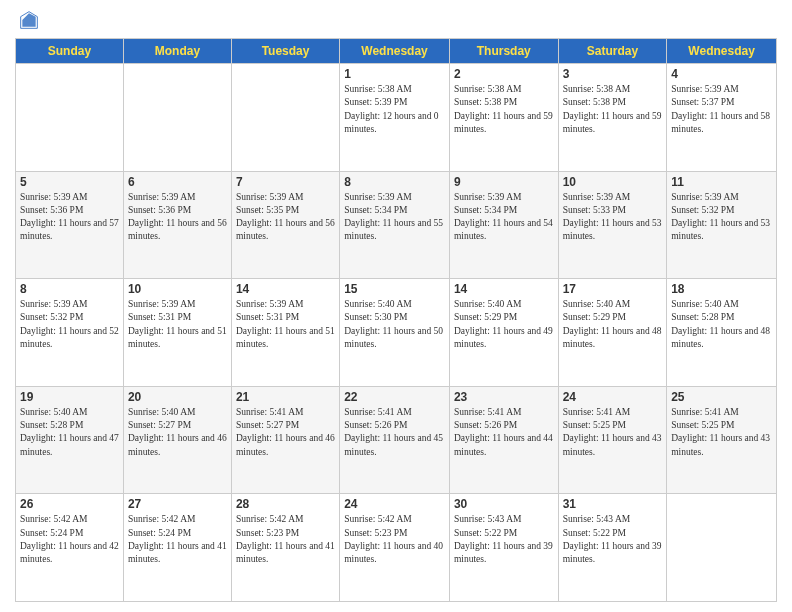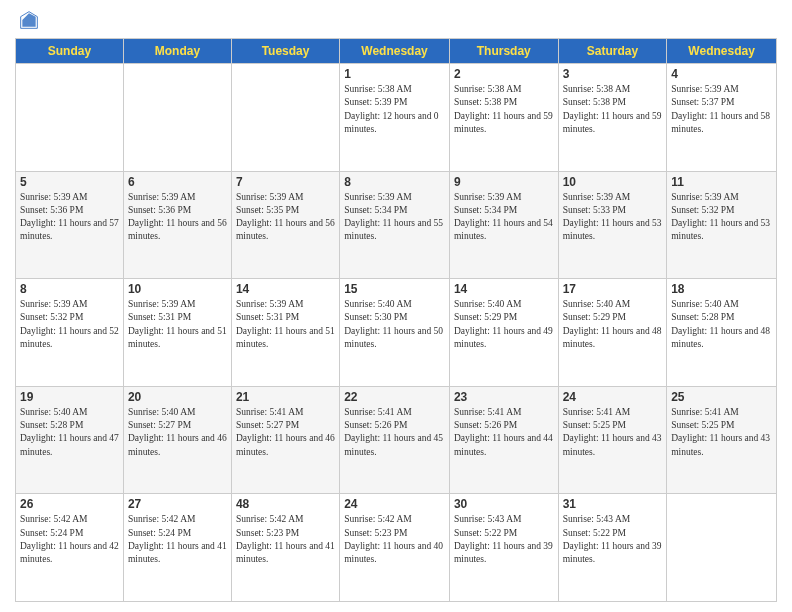--- a/index.html
+++ b/index.html
@@ -248,21 +248,21 @@
         <tr>
           <td>
             <span class="day-number">26</span>
             <div class="day-info">Sunrise: 5:42 AM<br>Sunset: 5:24 PM<br>Daylight: 11 hours and 42 minutes.</div>
           </td>
           <td>
             <span class="day-number">27</span>
             <div class="day-info">Sunrise: 5:42 AM<br>Sunset: 5:24 PM<br>Daylight: 11 hours and 41 minutes.</div>
           </td>
           <td>
-            <span class="day-number">48</span>
+            <span class="day-number">28</span>
             <div class="day-info">Sunrise: 5:42 AM<br>Sunset: 5:23 PM<br>Daylight: 11 hours and 41 minutes.</div>
           </td>
           <td>
             <span class="day-number">24</span>
             <div class="day-info">Sunrise: 5:42 AM<br>Sunset: 5:23 PM<br>Daylight: 11 hours and 40 minutes.</div>
           </td>
           <td>
             <span class="day-number">30</span>
             <div class="day-info">Sunrise: 5:43 AM<br>Sunset: 5:22 PM<br>Daylight: 11 hours and 39 minutes.</div>
           </td>

